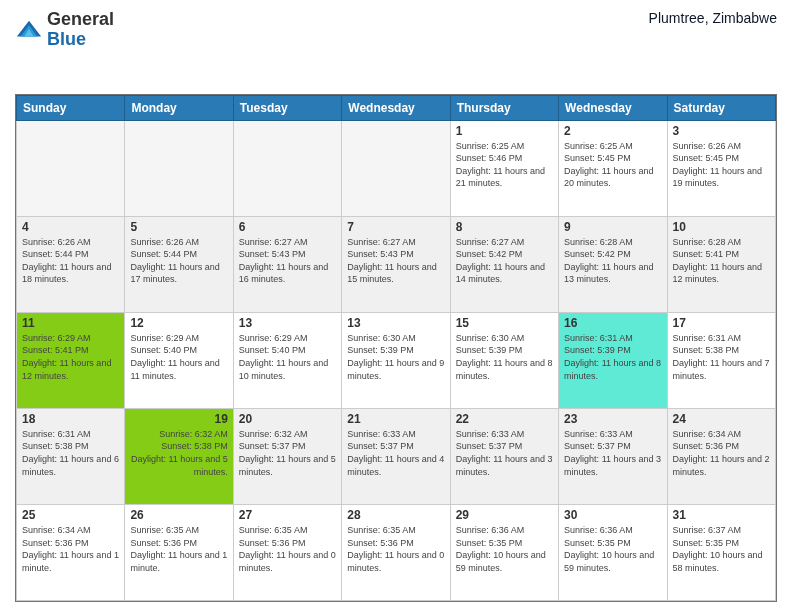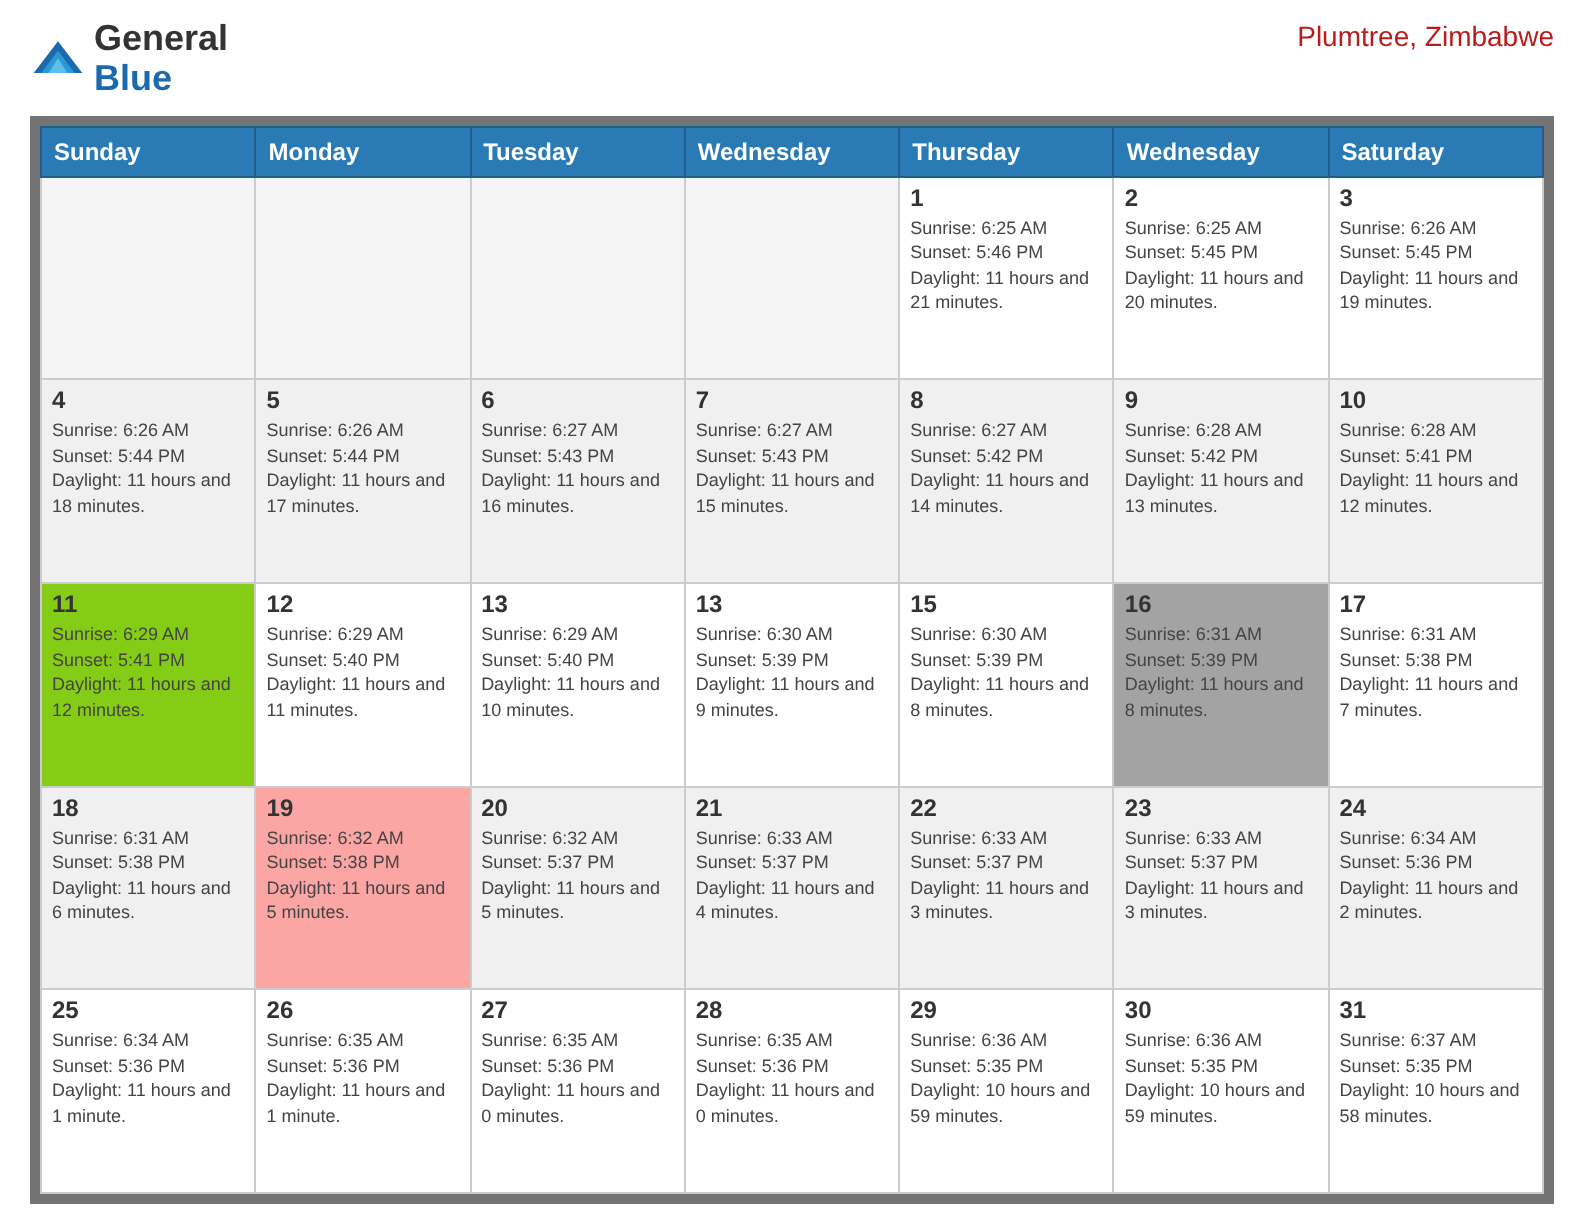--- a/index.html
+++ b/index.html
@@ -9,20 +9,21 @@
       width: 792px;
       height: 612px;
       overflow: hidden;
     }
     .page {
       width: 792px;
       height: 612px;
       padding: 10px 15px;
       display: flex;
       flex-direction: column;
+      gap: 36px;
     }
     .header {
       display: flex;
       justify-content: space-between;
       align-items: flex-start;
       margin-bottom: 8px;
     }
     .logo {
       display: flex;
       align-items: center;
@@ -50,25 +51,25 @@
     .title-block {
       text-align: right;
     }
     .main-title {
       font-size: 32px;
       font-weight: bold;
       color: #333;
     }
     .subtitle {
       font-size: 14px;
-      color: #b91c1c;
+      color: #0f172a;
     }
     .calendar {
       flex: 1;
-      border: 5px solid #737373;
+      border: 1px solid #737373;
       border-collapse: collapse;
       width: 100%;
     }
     .calendar table {
       width: 100%;
       border-collapse: collapse;
       height: 100%;
     }
     .calendar th {
       background: #2a7ab5;
@@ -204,35 +205,35 @@
               <div class="day-info">Sunrise: 6:29 AM<br>Sunset: 5:40 PM<br>Daylight: 11 hours and 10 minutes.</div>
             </td>
             <td style="background: rgb(255, 255, 255);">
               <span class="day-num">13</span>
               <div class="day-info">Sunrise: 6:30 AM<br>Sunset: 5:39 PM<br>Daylight: 11 hours and 9 minutes.</div>
             </td>
             <td style="background: rgb(255, 255, 255);">
               <span class="day-num">15</span>
               <div class="day-info">Sunrise: 6:30 AM<br>Sunset: 5:39 PM<br>Daylight: 11 hours and 8 minutes.</div>
             </td>
-            <td style="background: #a3a3a3; margin-left: 32px;">
+            <td style="background: #5eead4; margin-left: 32px;">
               <span class="day-num">16</span>
               <div class="day-info">Sunrise: 6:31 AM<br>Sunset: 5:39 PM<br>Daylight: 11 hours and 8 minutes.</div>
             </td>
             <td style="background: rgb(255, 255, 255);">
               <span class="day-num">17</span>
               <div class="day-info">Sunrise: 6:31 AM<br>Sunset: 5:38 PM<br>Daylight: 11 hours and 7 minutes.</div>
             </td>
           </tr>
           <tr>
             <td style="background: rgb(240, 240, 240);">
               <span class="day-num">18</span>
               <div class="day-info">Sunrise: 6:31 AM<br>Sunset: 5:38 PM<br>Daylight: 11 hours and 6 minutes.</div>
             </td>
-            <td style="background: #fca5a5;">
+            <td style="background: #84cc16; text-align: right;">
               <span class="day-num">19</span>
               <div class="day-info">Sunrise: 6:32 AM<br>Sunset: 5:38 PM<br>Daylight: 11 hours and 5 minutes.</div>
             </td>
             <td style="background: rgb(240, 240, 240);">
               <span class="day-num">20</span>
               <div class="day-info">Sunrise: 6:32 AM<br>Sunset: 5:37 PM<br>Daylight: 11 hours and 5 minutes.</div>
             </td>
             <td style="background: rgb(240, 240, 240);">
               <span class="day-num">21</span>
               <div class="day-info">Sunrise: 6:33 AM<br>Sunset: 5:37 PM<br>Daylight: 11 hours and 4 minutes.</div>

